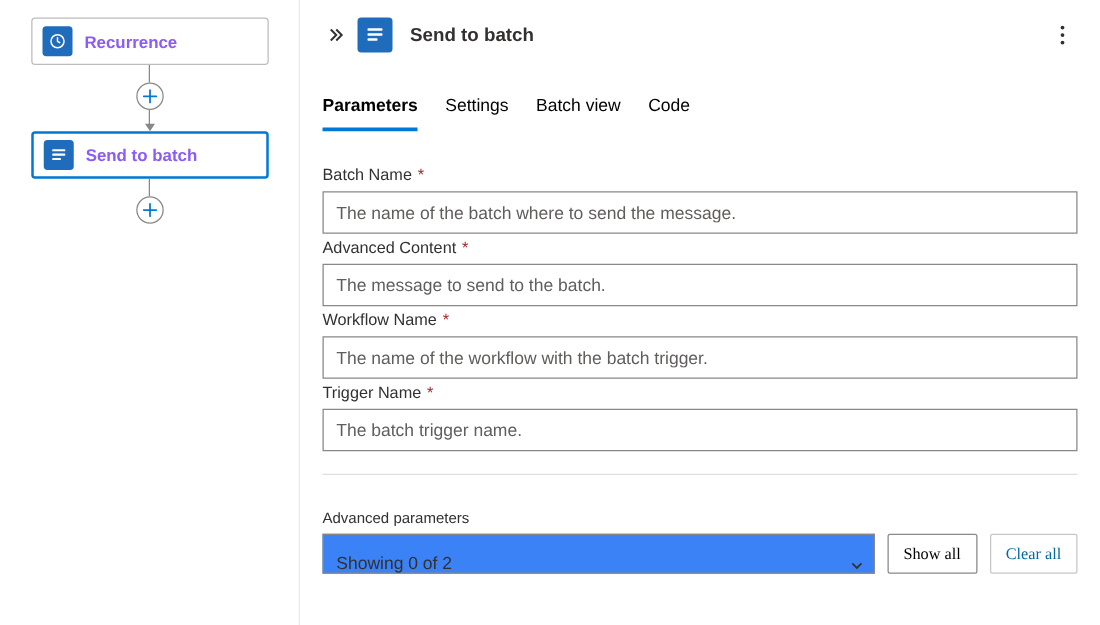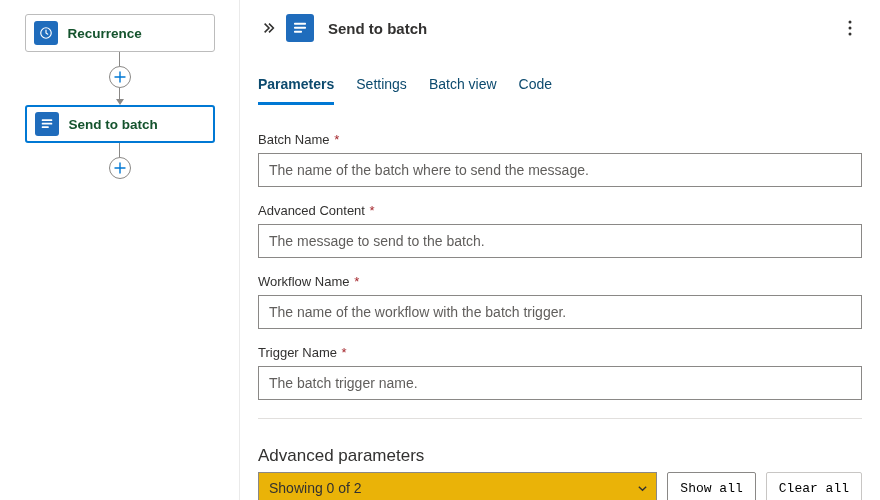--- a/index.html
+++ b/index.html
@@ -28,21 +28,21 @@
     width: 190px;
     height: 38px;
     border: 1px solid #bcbcbc;
     border-radius: 3px;
     background: #fff;
     display: flex;
     align-items: center;
     padding: 0 8px;
     font-size: 13.5px;
     font-weight: 600;
-    color: #14532d;
+    color: #8b5cf6;
     cursor: pointer;
   }
   .node.selected { border: 2px solid #0078d4; }
   .node-icon {
     width: 24px;
     height: 24px;
     border-radius: 3px;
     background: #1f6cbc;
     display: flex;
     align-items: center;
@@ -118,71 +118,71 @@
 
   .tabs {
     display:flex;
     gap: 22px;
     margin-top: 34px;
     border-bottom: 1px solid transparent;
   }
   .tab {
     padding: 0 0 10px 0;
     font-size: 14px;
-    color: #0c4a6e;
+    color: #000000;
     cursor:pointer;
     border-bottom: 3px solid transparent;
   }
   .tab.active {
     font-weight: 600;
     border-bottom-color: #0078d4;
   }
 
   .form { margin-top: 26px; }
-  .field { margin-bottom: 16px; }
+  .field { margin-bottom: 3px; }
   .field-label { font-size: 13px; color:#323130; margin-bottom: 6px; }
   .req { color:#a4262c; margin-left:1px; }
   .field-input {
     width: 100%;
     height: 34px;
     border: 1px solid #8a8886;
     padding: 0 10px;
     font-size: 14px;
     color:#0369a1;
     font-family: inherit;
   }
   .field-input::placeholder { color:#605e5c; }
 
   .divider { border:none; border-top:1px solid #e1dfdd; margin: 18px 0 14px; }
 
-  .adv-label { font-size: 17px; margin-bottom: 6px; margin-top: 27px; }
+  .adv-label { font-size: 12px; margin-bottom: 6px; margin-top: 27px; }
   .adv-row { display:flex; gap:10px; align-items:center; }
   .adv-select {
     flex:1;
     height:32px;
     border:1px solid #8a8886;
-    background:#eab308;
-    display:flex; align-items:center; justify-content:space-between;
+    background:#3b82f6;
+    display:flex; align-items:flex-end; justify-content:space-between;
     padding:0 8px 0 10px;
     font-size:14px;
     cursor:pointer;
   }
   .adv-select svg { width:11px; height:11px; stroke:#323130; fill:none; stroke-width:1.5; }
   .btn {
     height:32px;
     padding:0 12px;
     border:1px solid #8a8886;
     background:#fff;
     font-size:13px;
-    font-family:Liberation Mono, monospace;
+    font-family:Liberation Serif, serif;
     cursor:pointer;
     border-radius:2px;
   }
   .btn:disabled, .btn.disabled {
-    color:#000000;
+    color:#0369a1;
     border-color:#c8c6c4;
     cursor:default;
   }
 </style>
 </head>
 <body>
 
 <div class="canvas">
 
   <div class="node">

